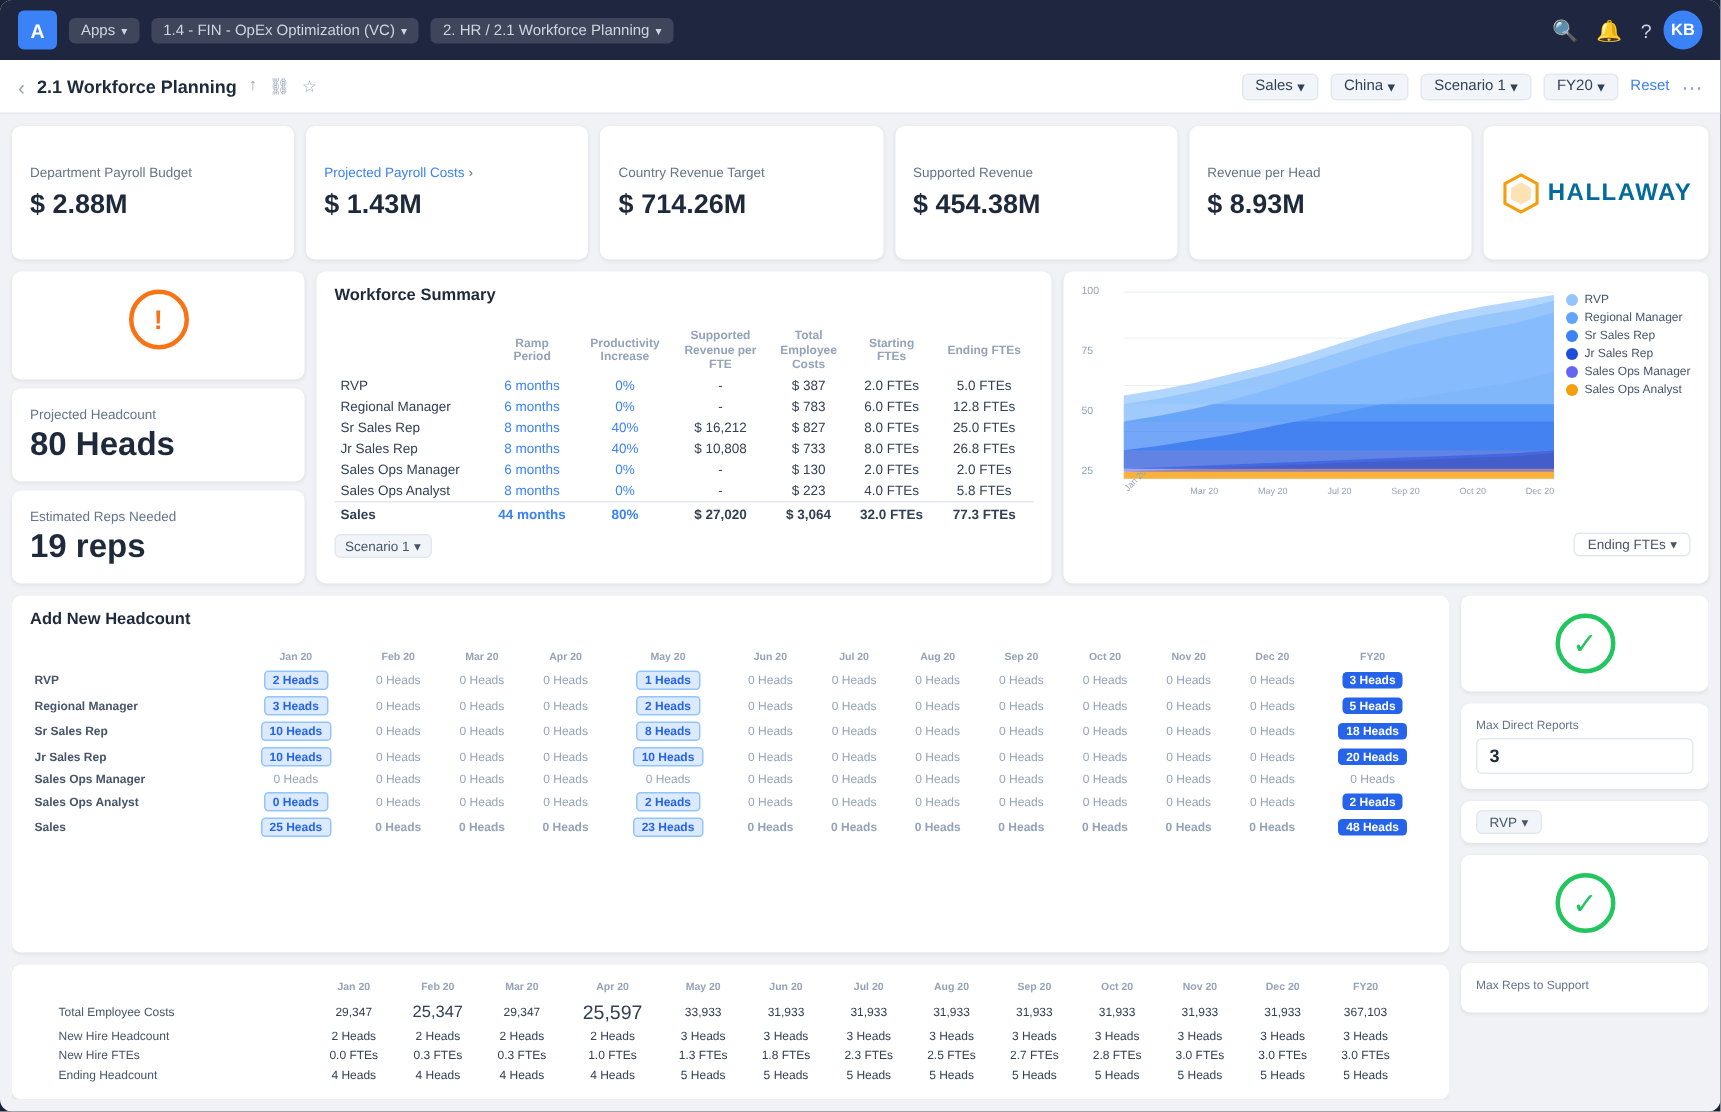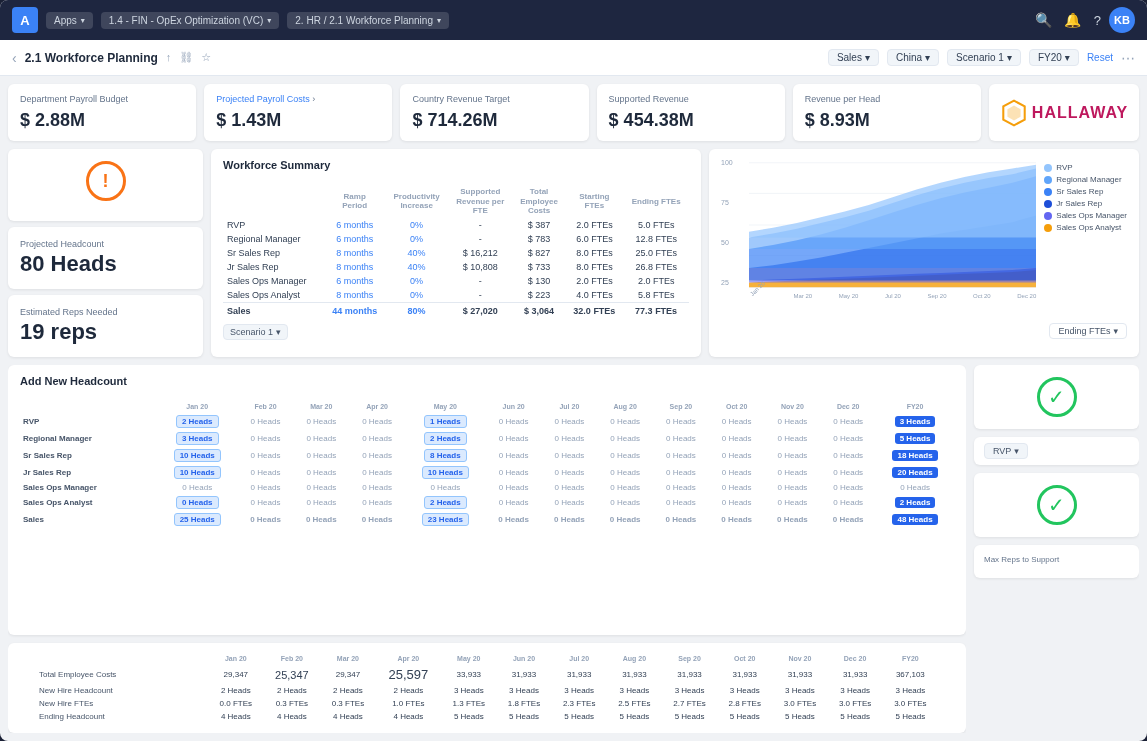--- a/index.html
+++ b/index.html
@@ -21,26 +21,26 @@
     .sub-nav-back { color: #94a3b8; font-size: 14px; cursor: pointer; }
     .sub-nav-title { font-size: 12px; font-weight: 600; color: #1e293b; }
     .sub-nav-icons { display: flex; gap: 8px; color: #94a3b8; font-size: 11px; }
     .sub-nav-spacer { flex: 1; }
     .filter-pill { background: #f1f5f9; border: 1px solid #e2e8f0; color: #334155; font-size: 10px; padding: 2px 8px; border-radius: 4px; display: flex; align-items: center; gap: 3px; cursor: pointer; }
     .reset-btn { color: #3b82f6; font-size: 10px; cursor: pointer; }
     .more-btn { color: #94a3b8; font-size: 14px; cursor: pointer; }
 
     
     .kpi-row { display: flex; gap: 8px; flex-shrink: 0; }
-    .kpi-card { background: white; border-radius: 6px; padding: 10px 12px; flex: 1; box-shadow: 0 1px 3px rgba(0,0,0,0.08); }
+    .kpi-card { background: white; border-radius: 6px; padding: 26px 12px; flex: 1; box-shadow: 0 1px 3px rgba(0,0,0,0.08); }
     .kpi-label { font-size: 9px; color: #64748b; font-weight: 500; margin-bottom: 6px; }
     .kpi-label a { color: #3b82f6; text-decoration: none; }
     .kpi-value { font-size: 18px; font-weight: 700; color: #1e293b; }
     .kpi-logo { background: white; border-radius: 6px; padding: 10px 12px; width: 150px; flex-shrink: 0; display: flex; align-items: center; justify-content: center; box-shadow: 0 1px 3px rgba(0,0,0,0.08); }
-    .hallaway-logo { font-size: 18px; font-weight: 900; color: #be185d; display: flex; align-items: center; gap: 4px; }
+    .hallaway-logo { font-size: 18px; font-weight: 900; color: #0369a1; display: flex; align-items: center; gap: 4px; }
     .hallaway-hex { width: 28px; height: 28px; }
 
     
     .metric-card { background: white; border-radius: 6px; padding: 12px; box-shadow: 0 1px 3px rgba(0,0,0,0.08); }
     .metric-warning { display: flex; align-items: center; justify-content: center; margin-bottom: 8px; }
     .warning-circle { width: 40px; height: 40px; border-radius: 50%; border: 3px solid #f97316; display: flex; align-items: center; justify-content: center; color: #f97316; font-size: 18px; font-weight: bold; }
     .metric-label { font-size: 9px; color: #64748b; font-weight: 500; margin-bottom: 2px; }
     .metric-value { font-size: 22px; font-weight: 700; color: #1e293b; }
     .section-title { font-size: 11px; font-weight: 700; color: #1e293b; margin-bottom: 8px; }
     .workforce-table-card { background: white; border-radius: 6px; padding: 10px 12px; box-shadow: 0 1px 3px rgba(0,0,0,0.08); flex: 1; }
@@ -580,20 +580,24 @@
           </div>
         </div>
 
       </div>
 
       <div style="width:165px; flex-shrink:0; display:flex; flex-direction:column; gap:8px;">
 
         <div class="check-card" style="flex:0 0 auto;">
           <div class="check-circle">✓</div>
         </div>
+        <div style="background:white; border-radius:6px; padding:10px; box-shadow:0 1px 3px rgba(0,0,0,0.08); flex:0 0 auto;">
+          <div style="font-size:8px; color:#64748b; margin-bottom:4px;">Max Direct Reports</div>
+          <input class="input-field" type="text" value="3" style="">
+        </div>
         <div style="background:white; border-radius:6px; padding:6px 10px; box-shadow:0 1px 3px rgba(0,0,0,0.08); flex:0 0 auto;">
           <span class="rvp-pill">RVP <span>▾</span></span>
         </div>
 
         <div class="check-card" style="flex:0 0 auto;">
           <div class="check-circle">✓</div>
         </div>
         <div style="background:white; border-radius:6px; padding:10px; box-shadow:0 1px 3px rgba(0,0,0,0.08); flex:0 0 auto;">
           <div style="font-size:8px; color:#64748b; margin-bottom:4px;">Max Reps to Support</div>
         </div>

